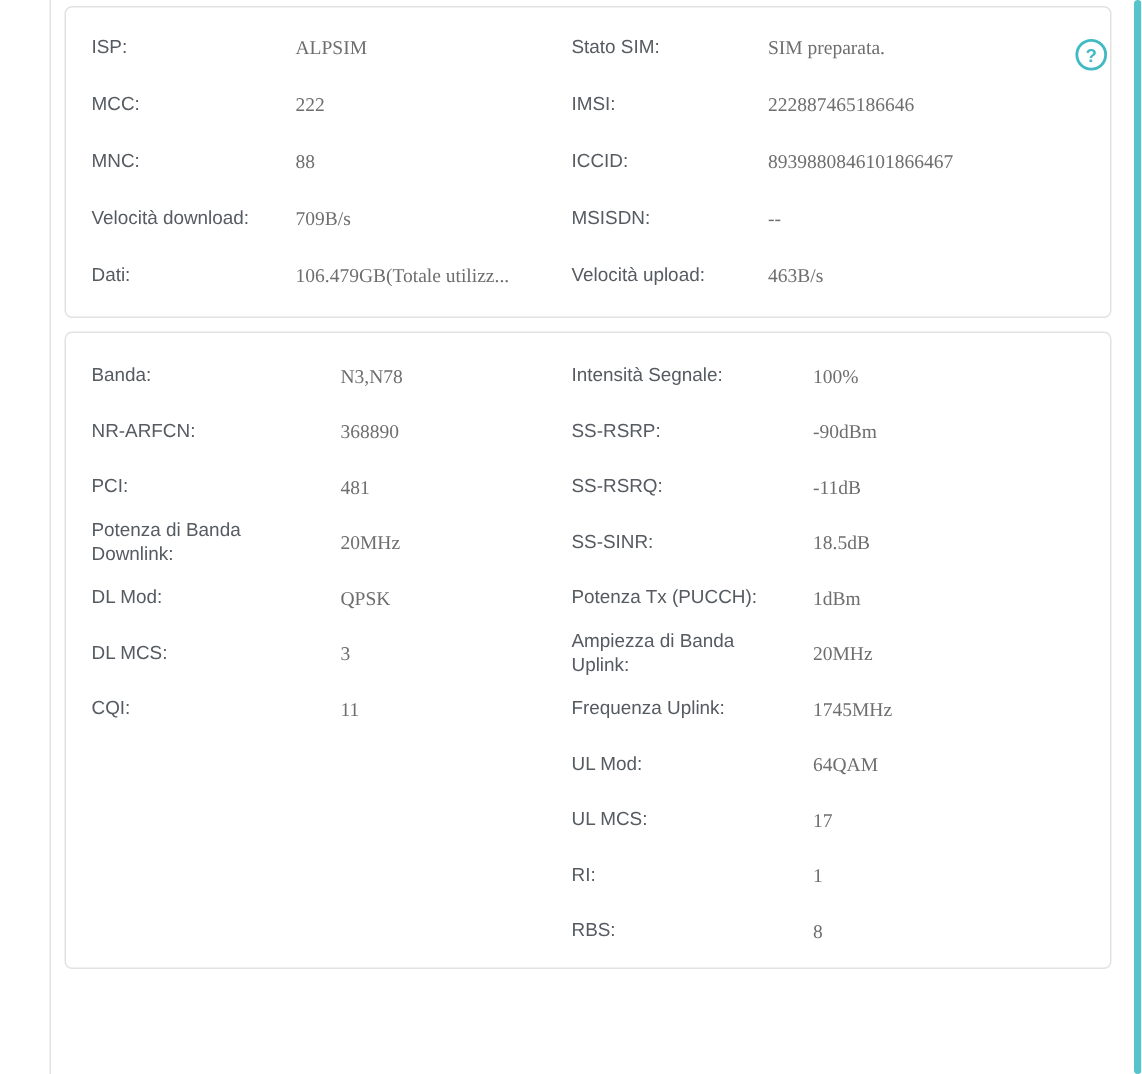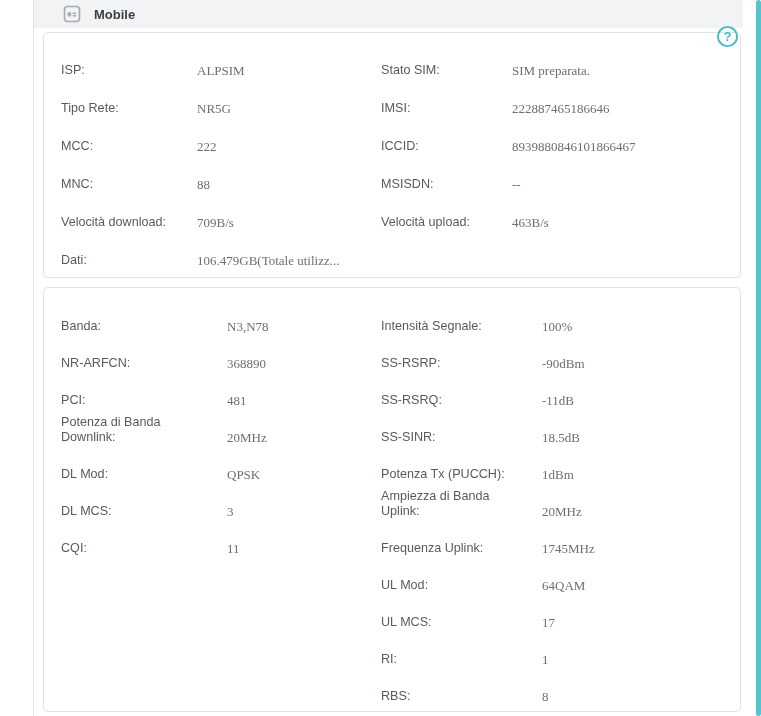--- a/index.html
+++ b/index.html
@@ -15,21 +15,21 @@
 
   .cards { padding-left:9px; padding-top:4px; }
   .card { width:698px; border:1px solid #e2e2e2; border-radius:5px; background:#fff;
           box-sizing:border-box; }
   .card-sim { padding:8px 0 8px 0; }
   .card-radio { margin-top:9px; padding:10px 0 6px 0; }
 
   .grid { display:grid; grid-template-columns:337px 1fr; align-items:start; }
   .col { display:flex; flex-direction:column; }
 
-  .row { display:flex; align-items:flex-end; }
+  .row { display:flex; align-items:center; }
   .card-sim .row { min-height:38px; }
   .card-radio .row { min-height:37px;gap:30px; }
   .col-left .row { padding-left:17px; }
 
   .row-label { flex:none; width:130px; padding-right:6px; font-size:12.6px;
                color:#565b61; line-height:1.25; }
   .col-right .row-label { width:125px; }
   .row-value { font-family:Liberation Serif, serif; font-size:13px; color:#6e6e6e;
                line-height:1.2; white-space:nowrap; }
 
@@ -37,43 +37,28 @@
               cursor:pointer; display:flex; }
   .scrollbar-thumb { position:absolute; right:0; top:0; width:5px; height:716px;
                      background:#55c4cb; border-radius:3px; }
 </style>
 </head>
 <body>
 
 <div class="page">
   <div class="content">
 
-    <div class="header-band">
-      <span class="sim-icon">
-        <svg width="18" height="18" viewBox="0 0 18 18">
-          <rect x="1.5" y="1.5" width="15" height="15" rx="3" fill="none" stroke="#a6abb1" stroke-width="1.6"></rect>
-          <rect x="4.6" y="7.2" width="3.6" height="4.2" rx="0.8" fill="#a6abb1"></rect>
-          <rect x="9.6" y="7.6" width="3.6" height="1.5" rx="0.6" fill="#a6abb1"></rect>
-          <rect x="9.6" y="10" width="3.6" height="1.5" rx="0.6" fill="#a6abb1"></rect>
-        </svg>
-      </span>
-      <span class="section-title">Mobile</span>
-    </div>
 
     <div class="cards">
       <div class="card card-sim">
         <div class="grid">
           <div class="col col-left">
               <div class="row">
                 <div class="row-label">ISP:</div>
                 <div class="row-value">ALPSIM</div>
-              </div>
-              <div class="row">
-                <div class="row-label">Tipo Rete:</div>
-                <div class="row-value">NR5G</div>
               </div>
               <div class="row">
                 <div class="row-label">MCC:</div>
                 <div class="row-value">222</div>
               </div>
               <div class="row">
                 <div class="row-label">MNC:</div>
                 <div class="row-value">88</div>
               </div>
               <div class="row">

